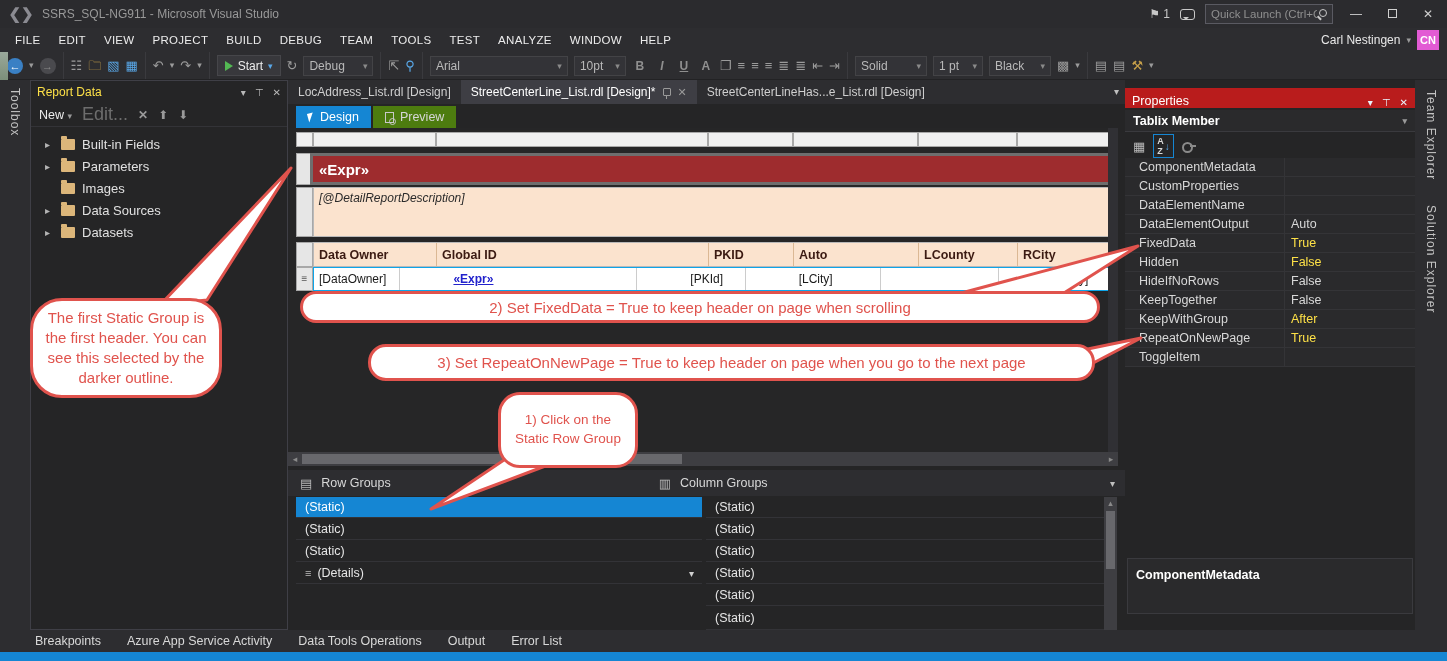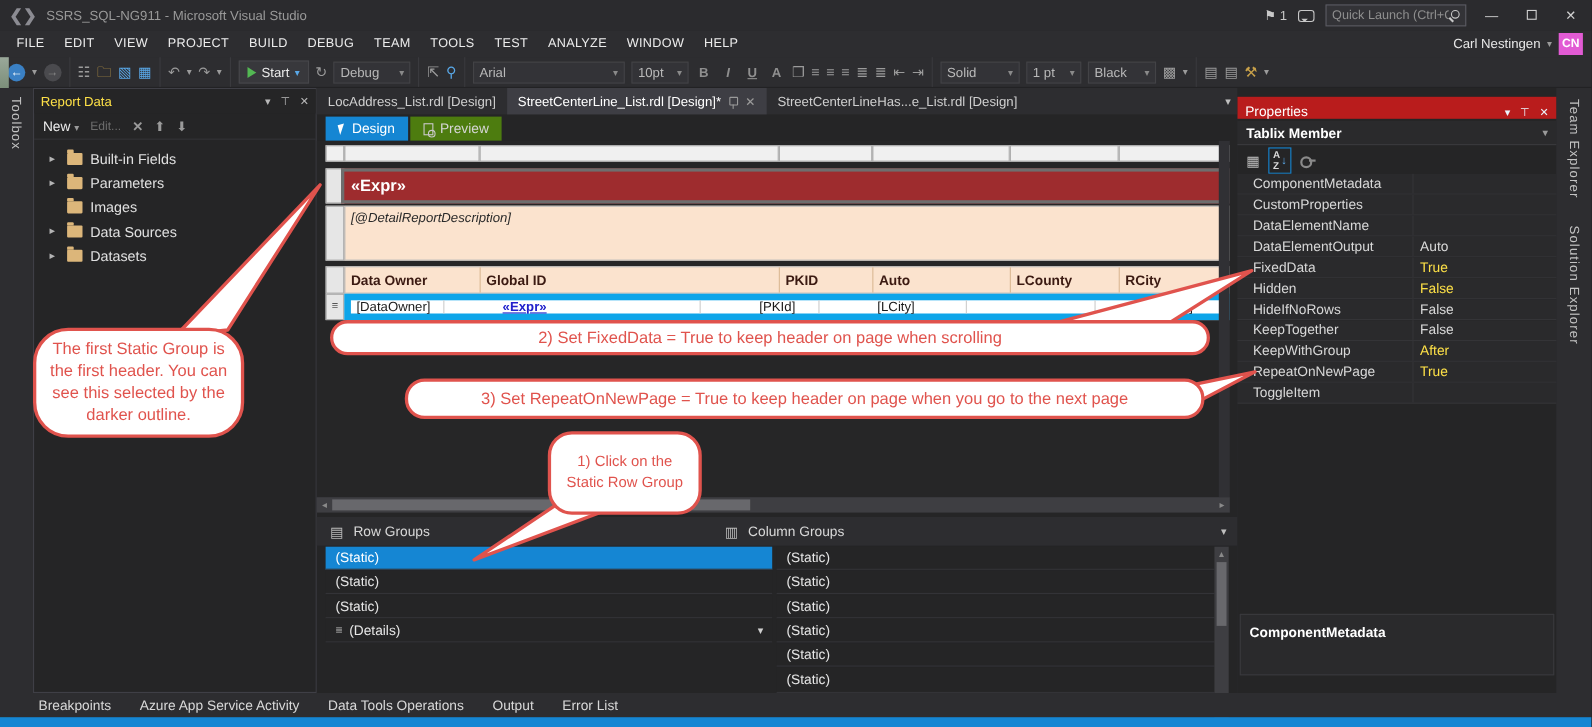--- a/index.html
+++ b/index.html
@@ -51,21 +51,21 @@
   .desktop-top { left:0; top:52px; width:8px; height:28px; background:linear-gradient(#9aa89a,#7c8f7a); }
   .desktop-bottom { left:0; top:565px; width:9px; height:96px; background:linear-gradient(#4d6d35,#2e4a20); }
 
   
   .rd-panel { left:30px; top:80px; width:258px; height:550px; background:#252526; border:1px solid #3f3f46; }
   .rd-header { height:22px; display:flex; align-items:center; justify-content:space-between; padding:0 6px; background:#252526; }
   .rd-title { color:#fde047; font-size:12px; }
   .rd-hicons { color:#b9b9b9; font-size:10px; display:flex; gap:9px; align-items:center; }
   .rd-toolbar { height:24px; display:flex; align-items:center; gap:10px; padding:0 8px; border-bottom:1px solid #333337; }
   .rd-new { color:#ececec; font-size:12.5px; }
-  .rd-edit { color:#6d6d6d; font-size:11px; }
+  .rd-edit { color:#6d6d6d; font-size:18px; }
   .rd-x { color:#9a9a9a; font-weight:bold; font-size:12px; }
   .rd-arrow { color:#9a9a9a; font-size:12px; }
   .tree { padding-top:6px; }
   .tree-row { display:flex; align-items:center; height:22px; padding-left:14px; gap:7px; }
   .tw { width:9px; color:#b4b4b4; font-size:10px; }
   .folder { width:14px; height:11px; background:#dcb67a; border-radius:1px; position:relative; flex:0 0 auto; }
   .folder::before { content:""; position:absolute; top:-3px; left:0; width:6px; height:3px; background:#dcb67a; border-radius:1px 1px 0 0; }
   .tree-label { color:#e0e0e0; font-size:13px; }
 
   
@@ -87,21 +87,21 @@
   
   .surface { position:absolute; left:0; top:48px; width:830px; height:324px; background:#262627; }
   .ruler-cell { position:absolute; top:4px; height:15px; background:#f0f0f0; border:1px solid #a8a8a8; }
   .gutter-cell { position:absolute; left:8px; width:17px; background:#e6e6e6; border:1px solid #a8a8a8; }
   .expr-row { position:absolute; left:22px; top:25px; width:808px; height:32px; background:#9e2c2e; border:3px solid #6e6e6e; display:flex; align-items:center; }
   .expr-label { color:#ffffff; font-weight:bold; font-size:15px; padding-left:6px; }
   .desc-row { position:absolute; left:25px; top:59px; width:805px; height:50px; background:#fbe3ce; border:1px solid #b9b9b9; }
   .desc-label { color:#2a2a2a; font-style:italic; font-size:12px; padding:3px 0 0 5px; }
   .hdr-row { position:absolute; left:25px; top:114px; width:805px; height:25px; background:#fbe3ce; border:1px solid #b9b9b9; display:flex; }
   .hdr-cell { border-right:1px solid #dbb894; display:flex; align-items:center; padding-left:5px; color:#3b1a12; font-weight:bold; font-size:12.5px; }
-  .data-row { position:absolute; left:25px; top:139px; width:805px; height:24px; background:#ffffff; border:6px solid #0ea5e9; display:flex;gap:48px; }
+  .data-row { position:absolute; left:25px; top:139px; width:805px; height:24px; background:#ffffff; border:1px solid #0ea5e9; display:flex;gap:48px; }
   .data-cell { border-right:1px solid #cccccc; display:flex; align-items:center; padding-left:5px; color:#1a1a1a; font-size:12px; }
   .expr-link { color:#2222cc; text-decoration:underline; font-weight:bold; }
   .vscroll { position:absolute; right:0; top:0; width:10px; height:324px; background:#303034; }
   .hscroll { position:absolute; left:0; top:372px; width:830px; height:14px; background:#3e3e42; display:flex; align-items:center; }
   .hthumb { position:absolute; left:14px; top:2px; width:380px; height:10px; background:#68686c; }
   .scroll-arrow { color:#8a8a8a; font-size:9px; width:14px; text-align:center; }
 
   
   .grp-headers { position:absolute; left:0; top:390px; width:837px; height:26px; background:#2d2d30; display:flex; align-items:center; }
   .grp-title { color:#d8d8d8; font-size:12.5px; display:flex; gap:9px; align-items:center; }

